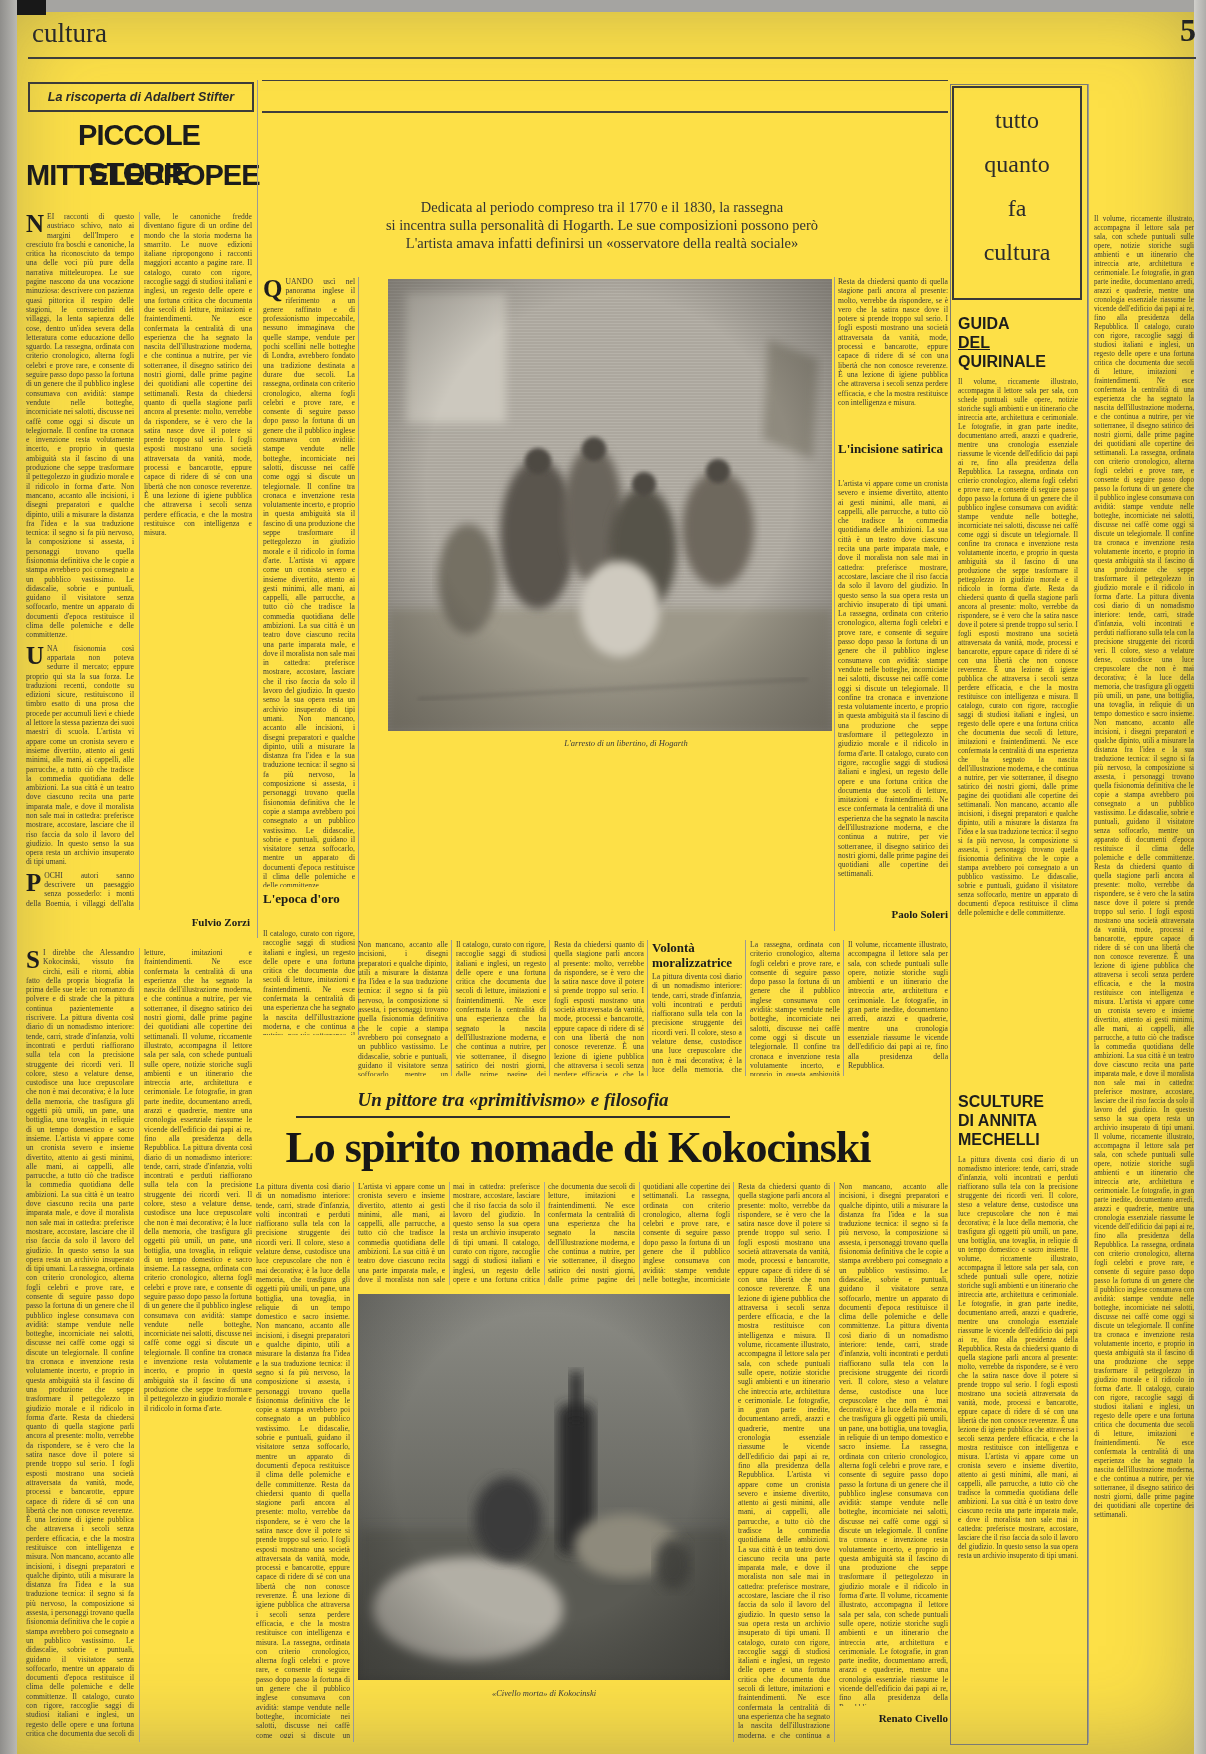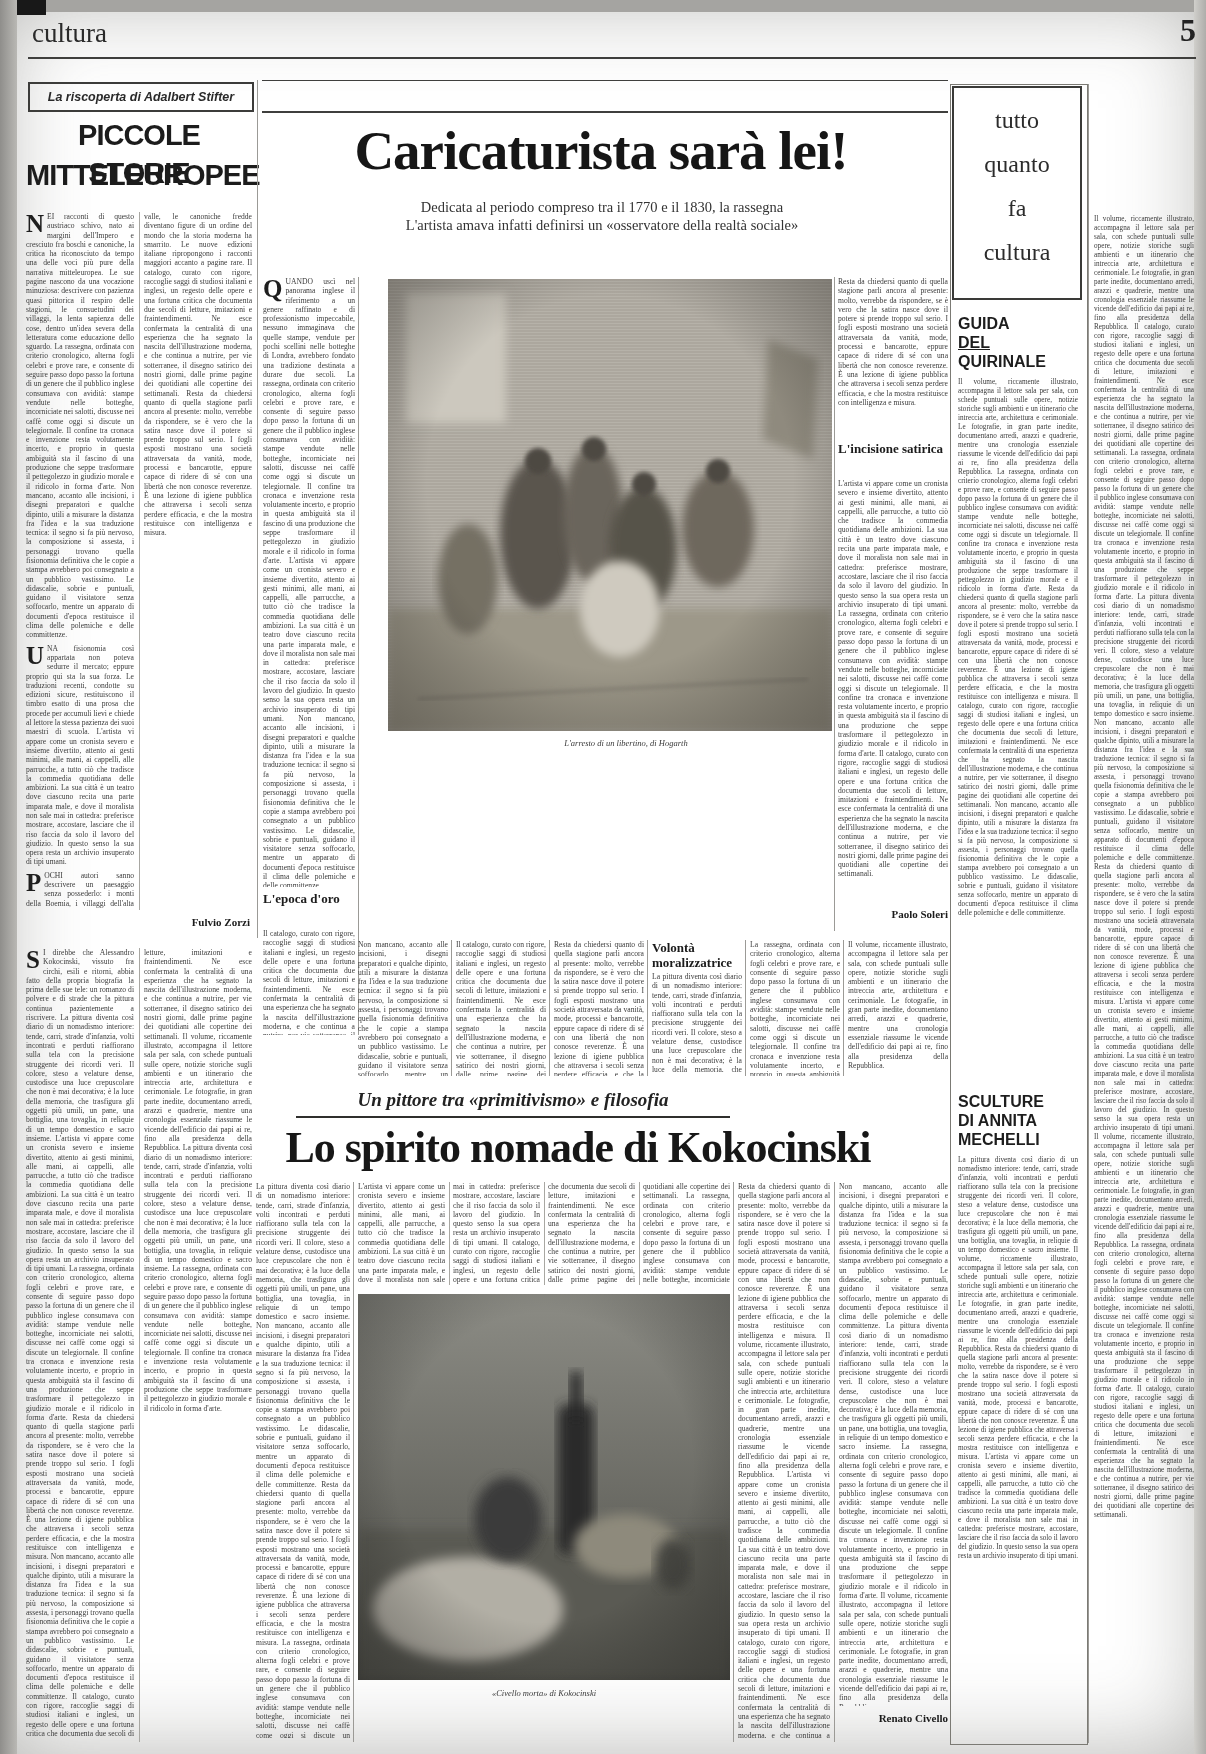--- a/index.html
+++ b/index.html
@@ -1,16 +1,16 @@
 <!DOCTYPE html>
 <html><head>
 <meta charset="utf-8">
 <style>
   html,body{margin:0;padding:0;background:#b3b2af;}
-  #paper{position:relative;width:1206px;height:1754px;background:#ffffff;overflow:hidden;
+  #paper{position:relative;width:1206px;height:1754px;background:#fde047;overflow:hidden;
          font-family:"Liberation Serif",serif;color:#2e2e2e;
          box-shadow:inset 0 0 90px rgba(90,90,85,.45);}
   .abs{position:absolute;}
   .t{font:7.6px/9.3px "Liberation Serif",serif;text-align:justify;color:#3b3b3b;
      filter:blur(.34px);overflow:hidden;}
   .t2{font:7.2px/9px "Liberation Serif",serif;text-align:justify;color:#3b3b3b;
      filter:blur(.36px);overflow:hidden;}
   .dc{float:left;font:bold 25px/21px "Liberation Serif",serif;color:#1e1e1e;margin:1px 3px 0 0;filter:blur(.1px);}
   .sub{font:bold 13px/15px "Liberation Serif",serif;color:#1b1b1b;overflow:hidden;}
   .byl{font:bold 11px/13px "Liberation Serif",serif;color:#1b1b1b;text-align:right;}
@@ -43,23 +43,23 @@
   <div class="abs t cols2" style="left:26px;top:212px;width:226px;height:698px;">
     <p class="fp"><span class="dc">N</span><span>EI racconti di questo austriaco schivo, nato ai margini dell'Impero e cresciuto fra boschi e canoniche, la critica ha riconosciuto da tempo una delle voci più pure della narrativa mitteleuropea. Le sue pagine nascono da una vocazione minuziosa: descrivere con pazienza quasi pittorica il respiro delle stagioni, le consuetudini dei villaggi, la lenta sapienza delle cose, dentro un'idea severa della letteratura come educazione dello sguardo.</span> <span>La rassegna, ordinata con criterio cronologico, alterna fogli celebri e prove rare, e consente di seguire passo dopo passo la fortuna di un genere che il pubblico inglese consumava con avidità: stampe vendute nelle botteghe, incorniciate nei salotti, discusse nei caffè come oggi si discute un telegiornale. Il confine tra cronaca e invenzione resta volutamente incerto, e proprio in questa ambiguità sta il fascino di una produzione che seppe trasformare il pettegolezzo in giudizio morale e il ridicolo in forma d'arte.</span> <span>Non mancano, accanto alle incisioni, i disegni preparatori e qualche dipinto, utili a misurare la distanza fra l'idea e la sua traduzione tecnica: il segno si fa più nervoso, la composizione si assesta, i personaggi trovano quella fisionomia definitiva che le copie a stampa avrebbero poi consegnato a un pubblico vastissimo. Le didascalie, sobrie e puntuali, guidano il visitatore senza soffocarlo, mentre un apparato di documenti d'epoca restituisce il clima delle polemiche e delle committenze.</span></p>
     <p class="fp"><span class="dc">U</span><span>NA fisionomia così appartata non poteva sedurre il mercato; eppure proprio qui sta la sua forza. Le traduzioni recenti, condotte su edizioni sicure, restituiscono il timbro esatto di una prosa che procede per accumuli lievi e chiede al lettore la stessa pazienza dei suoi maestri di scuola.</span> <span>L'artista vi appare come un cronista severo e insieme divertito, attento ai gesti minimi, alle mani, ai cappelli, alle parrucche, a tutto ciò che tradisce la commedia quotidiana delle ambizioni. La sua città è un teatro dove ciascuno recita una parte imparata male, e dove il moralista non sale mai in cattedra: preferisce mostrare, accostare, lasciare che il riso faccia da solo il lavoro del giudizio. In questo senso la sua opera resta un archivio insuperato di tipi umani.</span></p>
     <p class="fp"><span class="dc">P</span><span>OCHI autori sanno descrivere un paesaggio senza possederlo: i monti della Boemia, i villaggi dell'alta valle, le canoniche fredde diventano figure di un ordine del mondo che la storia moderna ha smarrito. Le nuove edizioni italiane ripropongono i racconti maggiori accanto a pagine rare.</span> <span>Il catalogo, curato con rigore, raccoglie saggi di studiosi italiani e inglesi, un regesto delle opere e una fortuna critica che documenta due secoli di letture, imitazioni e fraintendimenti. Ne esce confermata la centralità di una esperienza che ha segnato la nascita dell'illustrazione moderna, e che continua a nutrire, per vie sotterranee, il disegno satirico dei nostri giorni, dalle prime pagine dei quotidiani alle copertine dei settimanali.</span> <span>Resta da chiedersi quanto di quella stagione parli ancora al presente: molto, verrebbe da rispondere, se è vero che la satira nasce dove il potere si prende troppo sul serio. I fogli esposti mostrano una società attraversata da vanità, mode, processi e bancarotte, eppure capace di ridere di sé con una libertà che non conosce reverenze. È una lezione di igiene pubblica che attraversa i secoli senza perdere efficacia, e che la mostra restituisce con intelligenza e misura.</span></p>
   </div>
   <div class="abs byl" style="left:130px;top:916px;width:120px;">Fulvio Zorzi</div>
   <div class="abs vr" style="left:257px;top:80px;height:858px;"></div>
 
   <div class="abs hr" style="left:262px;top:80px;width:686px;height:1px;"></div>
   <div class="abs hr" style="left:262px;top:111px;width:686px;height:2px;"></div>
-  <div class="abs" style="left:264px;top:116px;width:674px;text-align:center;font:bold 55px/70px 'Liberation Serif',serif;color:#161616;letter-spacing:-1px;filter:blur(.15px);">Caricaturista sarà lei!</div>
   <div class="abs" style="left:304px;top:198px;width:596px;text-align:center;font:14.5px/18px 'Liberation Serif',serif;color:#333;filter:blur(.3px);">
     <div>Dedicata al periodo compreso tra il 1770 e il 1830, la rassegna</div>
+    <div>si incentra sulla personalità di Hogarth. Le sue composizioni possono però</div>
     <div>L'artista amava infatti definirsi un «osservatore della realtà sociale»</div>
   </div>
 
   <div class="abs t" style="left:263px;top:277px;width:92px;height:610px;">
     <span class="dc">Q</span><span>UANDO uscì nel panorama inglese il riferimento a un genere raffinato e di professionismo impeccabile, nessuno immaginava che quelle stampe, vendute per pochi scellini nelle botteghe di Londra, avrebbero fondato una tradizione destinata a durare due secoli.</span> <span>La rassegna, ordinata con criterio cronologico, alterna fogli celebri e prove rare, e consente di seguire passo dopo passo la fortuna di un genere che il pubblico inglese consumava con avidità: stampe vendute nelle botteghe, incorniciate nei salotti, discusse nei caffè come oggi si discute un telegiornale. Il confine tra cronaca e invenzione resta volutamente incerto, e proprio in questa ambiguità sta il fascino di una produzione che seppe trasformare il pettegolezzo in giudizio morale e il ridicolo in forma d'arte.</span> <span>L'artista vi appare come un cronista severo e insieme divertito, attento ai gesti minimi, alle mani, ai cappelli, alle parrucche, a tutto ciò che tradisce la commedia quotidiana delle ambizioni. La sua città è un teatro dove ciascuno recita una parte imparata male, e dove il moralista non sale mai in cattedra: preferisce mostrare, accostare, lasciare che il riso faccia da solo il lavoro del giudizio. In questo senso la sua opera resta un archivio insuperato di tipi umani.</span> <span>Non mancano, accanto alle incisioni, i disegni preparatori e qualche dipinto, utili a misurare la distanza fra l'idea e la sua traduzione tecnica: il segno si fa più nervoso, la composizione si assesta, i personaggi trovano quella fisionomia definitiva che le copie a stampa avrebbero poi consegnato a un pubblico vastissimo. Le didascalie, sobrie e puntuali, guidano il visitatore senza soffocarlo, mentre un apparato di documenti d'epoca restituisce il clima delle polemiche e delle committenze.</span>
   </div>
   <div class="abs sub" style="left:263px;top:891px;width:92px;height:34px;">L'epoca d'oro</div>
   <div class="abs t" style="left:263px;top:929px;width:92px;height:106px;">
     <span>Il catalogo, curato con rigore, raccoglie saggi di studiosi italiani e inglesi, un regesto delle opere e una fortuna critica che documenta due secoli di letture, imitazioni e fraintendimenti. Ne esce confermata la centralità di una esperienza che ha segnato la nascita dell'illustrazione moderna, e che continua a nutrire, per vie sotterranee, il disegno satirico dei nostri giorni, dalle prime pagine dei quotidiani alle copertine dei settimanali.</span>
   </div>

